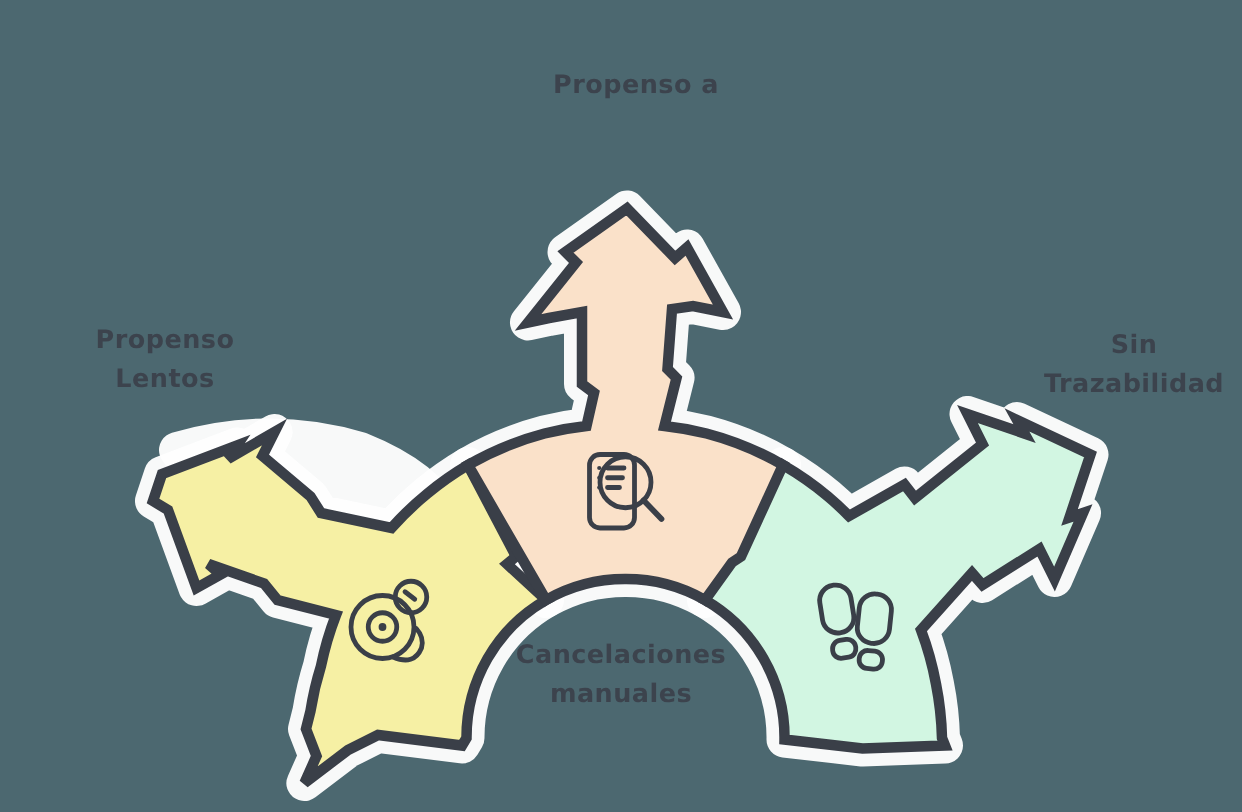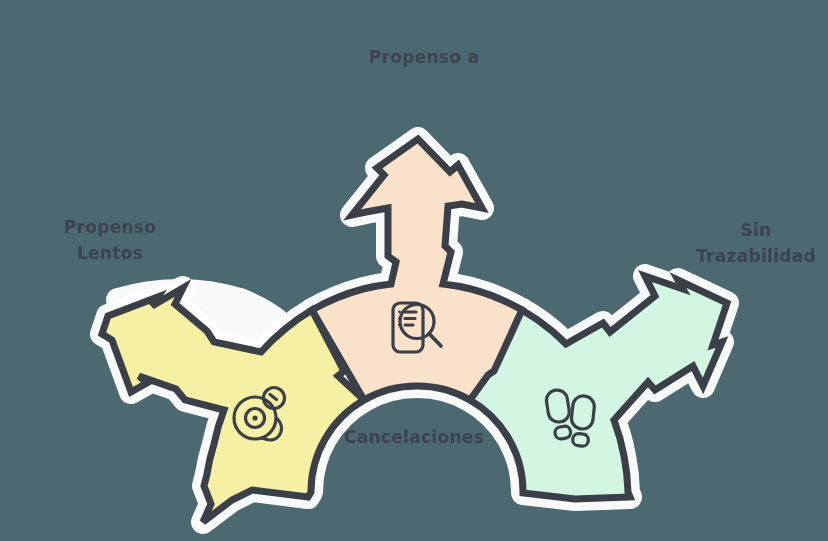--- a/index.html
+++ b/index.html
@@ -169,15 +169,16 @@
     <span class="line">Lentos</span>
   </div>
 
   <div class="label" style="left:686px; top:217px; width:140px; text-align:center;">
     <span class="line">Sin</span>
     <span class="line">Trazabilidad</span>
   </div>
 
   <div class="label centered" style="left:294px; top:424px; width:240px;">
     <span class="line">Cancelaciones</span>
+    <span class="line">manuales</span>
   </div>
 
 </div>
 
 </body></html>

